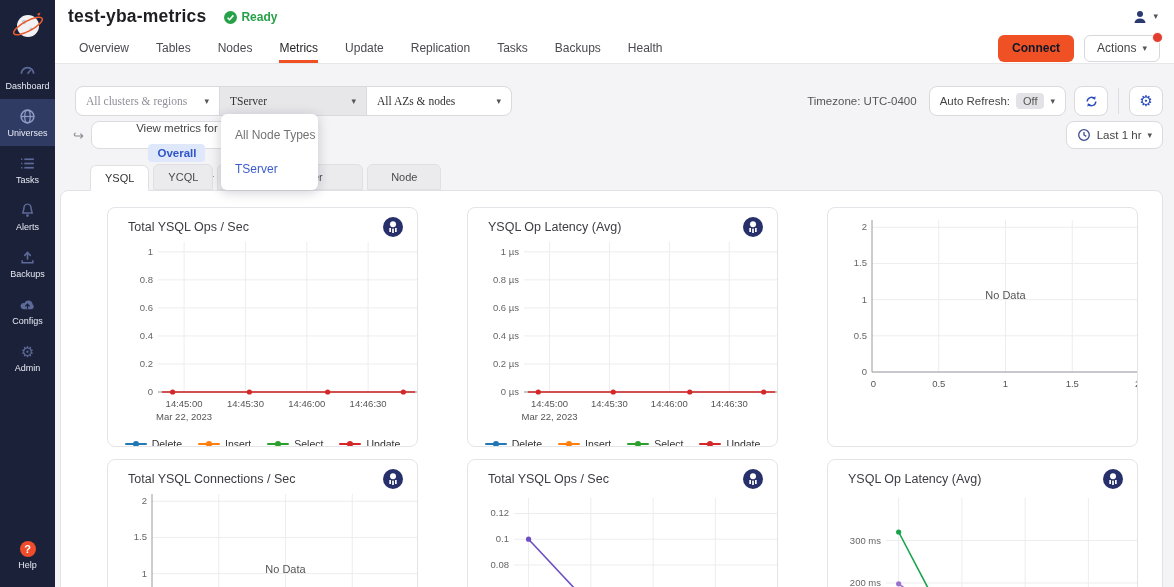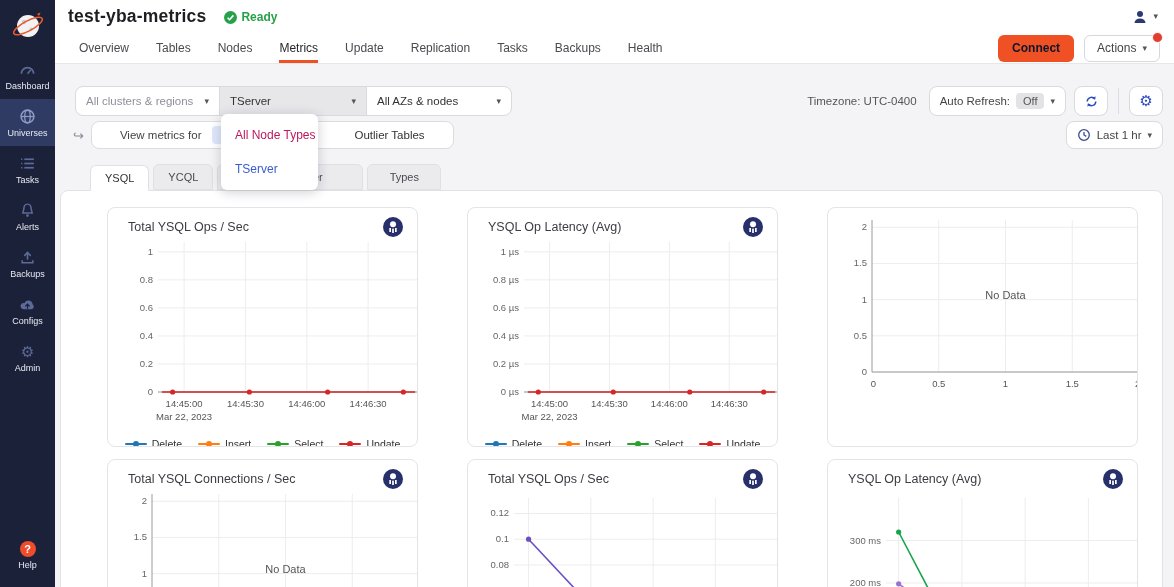--- a/index.html
+++ b/index.html
@@ -26,55 +26,55 @@
   .nav-row{height:30px;display:flex;align-items:center;border-bottom:1px solid #e7e7ea;padding:0 14px 0 24px;}
   .top-tabs{display:flex;gap:27px;height:100%;align-items:center;}
   .top-tab{font-size:12px;color:#4a4a50;cursor:pointer;height:100%;display:flex;align-items:center;border-bottom:3px solid transparent;box-sizing:border-box;padding-top:3px;}
   .top-tab.on{color:#27272b;border-bottom-color:#ef5124;}
   .connect{height:27px;padding:0 14px;border:none;border-radius:6px;background:#ef5124;color:#0f172a;font-size:12px;font-weight:bold;margin-right:10px;cursor:pointer;font-family:inherit;}
   .actions{position:relative;height:27px;padding:0 12px;border:1px solid #d8d8dc;border-radius:6px;background:#fff;font-size:12px;color:#444;display:flex;align-items:center;gap:6px;cursor:pointer;font-family:inherit;}
   .actions .dot{position:absolute;top:-4px;right:-4px;width:9px;height:9px;border-radius:50%;background:#e23d2e;border:1.5px solid #fff;}
   
   .content{flex:1;background:#f4f4f6;padding:0 11px 0 20px;position:relative;display:flex;flex-direction:column;min-height:0;}
   .filter-row{margin-top:22px;display:flex;align-items:center;}
-  .seg-group{display:flex;}
+  .seg-group{display:flex;font-family:Liberation Serif, serif;}
   .seg{height:30px;box-sizing:border-box;border:1px solid #d9d9de;background:#fff;display:flex;align-items:center;justify-content:space-between;padding:0 10px;font-size:11.5px;color:#333;cursor:pointer;margin-left:-1px;}
   .seg:first-child{border-radius:8px 0 0 8px;margin-left:0;width:145px;}
   .seg.mid{width:148px;background:#e7e7ea;}
   .seg:last-child{border-radius:0 8px 8px 0;width:146px;}
   .seg .muted{color:#90909a;}
   .tz{font-size:11.5px;color:#555;margin-right:12px;}
   .btn{height:30px;box-sizing:border-box;border:1px solid #d9d9de;background:#fff;border-radius:8px;display:flex;align-items:center;gap:6px;padding:0 10px;font-size:11.5px;color:#444;cursor:pointer;}
   .chip{background:#e3e3e7;border-radius:4px;padding:2px 7px;font-size:11px;color:#555;}
   .icon-btn{width:34px;height:30px;box-sizing:border-box;border:1px solid #d9d9de;background:#fff;border-radius:8px;display:flex;align-items:center;justify-content:center;margin-left:8px;cursor:pointer;color:#2b4bbf;font-size:15px;padding:0;}
   .vdiv{width:1px;height:26px;background:#dcdce0;margin-left:10px;margin-right:2px;}
   .row2{margin-top:5px;display:flex;align-items:center;}
   .hook{color:#8a8a92;font-size:13px;margin:0 7px 0 -2px;}
-  .view-box{height:28px;box-sizing:border-box;background:#fff;border:1px solid #dcdce0;border-radius:8px;display:flex;align-items:center;padding:0 28px;gap:10px;font-size:11.5px;color:#444;}
+  .view-box{height:28px;box-sizing:border-box;background:#fff;border:1px solid #dcdce0;border-radius:8px;display:flex;align-items:center;padding:0 12px;gap:10px;font-size:11.5px;color:#444;flex-direction:column;}
   .chip-blue{background:#dfe8fb;color:#2f56c8;border-radius:4px;padding:3px 9px;font-size:11.5px;font-weight:bold;cursor:pointer;}
   .outlier{margin-left:76px;color:#333;cursor:pointer;}
   .last-hr{height:28px;}
   
   .mtabs{margin-top:15px;margin-left:15px;display:flex;align-items:flex-end;gap:4px;position:relative;z-index:2;}
   .mtab{height:26px;line-height:25px;box-sizing:border-box;padding:0 14px;background:#ebebee;border:1px solid #e0e0e3;border-radius:6px 6px 0 0;font-size:11px;color:#4a4a50;text-align:center;cursor:pointer;}
   .mtab:nth-child(3){min-width:146px;}
   .mtab:nth-child(4){min-width:74px;}
   .mtab.on{background:#fff;border-bottom:1px solid #fff;margin-bottom:-1px;color:#333;}
   .panel{margin-left:-15px;background:#fff;border:1px solid #e2e2e4;border-radius:8px 8px 0 0;flex-shrink:0;}
   .grid{display:grid;grid-template-columns:repeat(3,1fr);gap:12px 27px;padding:16px 24px 24px 24px;}
   .chart-card{height:240px;box-sizing:border-box;border:1px solid #e4e4e8;border-radius:8px;background:#fff;padding:8px 14px;overflow:hidden;margin-left:22px;}
   .card-head{display:flex;align-items:center;justify-content:space-between;height:22px;}
   .card-title{font-size:12.5px;color:#3c3c43;font-weight:500;padding-left:6px;}
   .legend{display:flex;justify-content:center;gap:16px;font-size:10.5px;color:#333;margin-top:2px;}
   .leg{display:flex;align-items:center;gap:5px;}
   .leg-line{position:relative;width:22px;height:2px;border-radius:1px;display:inline-block;}
   .leg-dot{position:absolute;left:8px;top:-2px;width:6px;height:6px;border-radius:50%;}
   
   .menu{position:absolute;left:166px;top:50px;width:97px;background:#fff;border-radius:6px;box-shadow:0 2px 12px rgba(30,30,60,.22);padding:4px 0;z-index:30;}
-  .menu-item{padding:10px 14px;font-size:12px;color:#be185d;cursor:pointer;white-space:nowrap;}
+  .menu-item{padding:10px 14px;font-size:12px;color:#737373;cursor:pointer;white-space:nowrap;}
   .menu-item.sel{color:#3a5ccc;}
   svg{display:block;}
 </style>
 </head>
 <body>
 
 <div class="app">
 
   <aside class="sidebar">
     <div class="logo">
@@ -258,21 +258,21 @@
           </svg>
           <span>Last 1 hr</span>
           <span class="caret">▾</span>
         </div>
       </div>
 
       <div class="mtabs" id="metric-tabs">
           <div class="mtab on">YSQL</div>
           <div class="mtab">YCQL</div>
           <div class="mtab">Tablet Server</div>
-          <div class="mtab">Types</div>
+          <div class="mtab">Node</div>
         </div>
 
       <div class="panel">
         <div class="grid" id="charts">
             <div class="chart-card">
               <div class="card-head">
                 <span class="card-title">Total YSQL Ops / Sec</span>
                 <span>
                   <svg width="20" height="20" viewBox="0 0 20 20">
                     <circle cx="10" cy="10" r="10" fill="#27306b"></circle>

